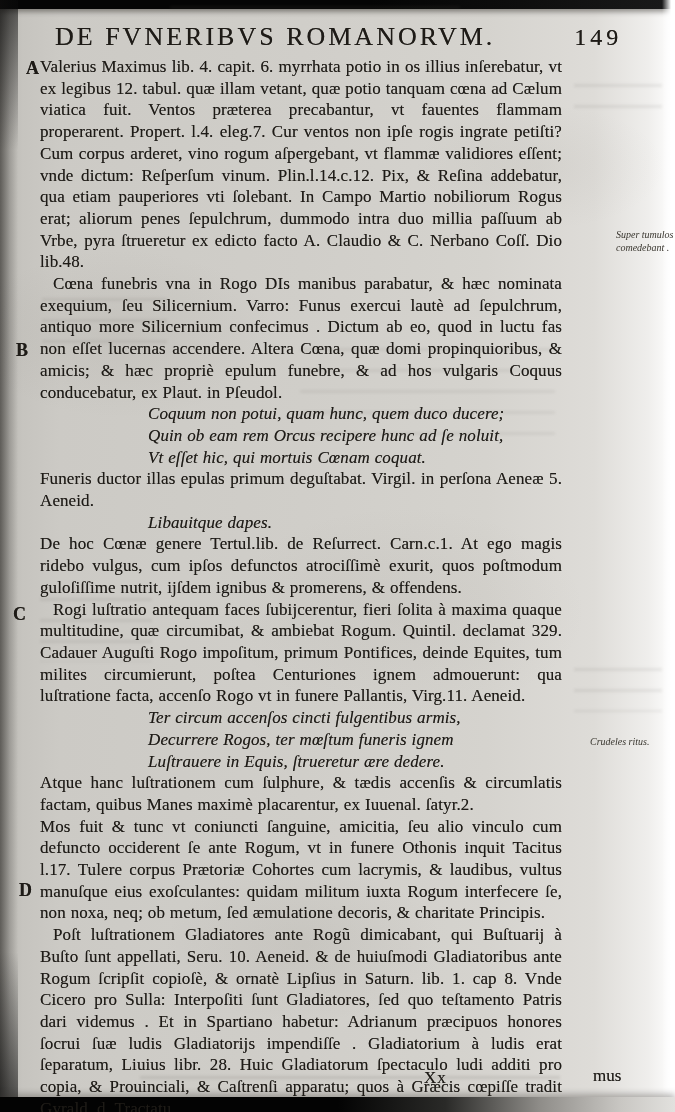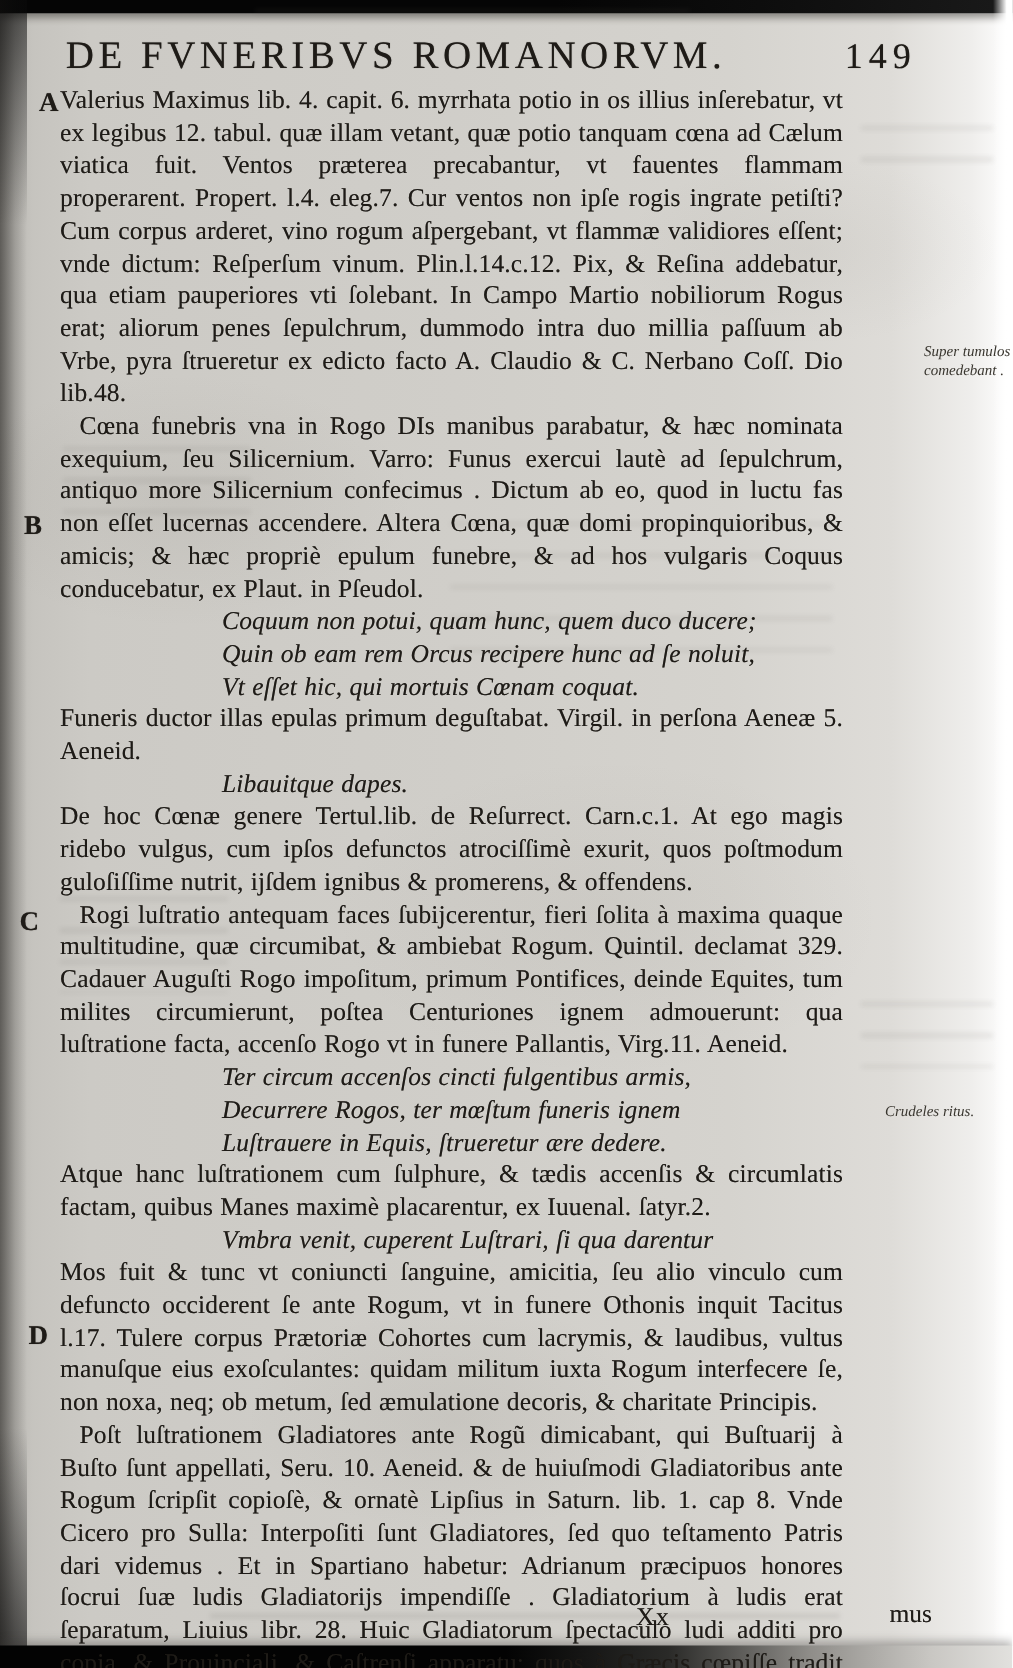--- a/index.html
+++ b/index.html
@@ -35,21 +35,21 @@
     background:linear-gradient(90deg,rgba(25,23,20,.55),rgba(25,23,20,.18) 55%,rgba(25,23,20,0) 100%);}
   #edge-left::before{content:"";position:absolute;left:0;top:0;width:18px;height:150px;
     background:linear-gradient(180deg,rgba(10,10,10,.6),rgba(10,10,10,0));}
   #edge-left::after{content:"";position:absolute;left:0;bottom:0;width:18px;height:160px;
     background:linear-gradient(0deg,rgba(10,10,10,.65),rgba(10,10,10,0));}
   #edge-right{right:0;top:0;width:13px;height:1112px;
     background:linear-gradient(90deg,rgba(255,255,255,0),#ffffff 70%);}
 
   
   #header{position:absolute;left:55px;top:22px;width:545px;
-    display:flex;justify-content:center;align-items:baseline;gap:32px;}
+    display:flex;align-items:baseline;gap:32px;}
   #running-title{font-size:26px;letter-spacing:3px;white-space:nowrap;
     text-shadow:0 0 .5px rgba(30,27,22,.7);}
   #page-number{font-size:24px;letter-spacing:4px;text-shadow:0 0 .5px rgba(30,27,22,.7);margin-left:47px;}
 
   
   #text-col{position:absolute;left:40px;top:56px;width:522px;
     font-size:17px;line-height:21.7px;letter-spacing:.1px;word-spacing:.5px;
     text-shadow:0 0 .4px rgba(30,27,22,.55);}
   .para{margin:0;text-align:justify;}
   .para.ind{text-indent:13px;}
@@ -132,21 +132,20 @@
       </div>
       <p class="para"><span>De hoc Cœnæ genere Tertul.lib. de Reſurrect. Carn.c.1. </span><span class="it">At ego magis ridebo vulgus, cum ipſos defunctos atrociſſimè exurit, quos poſtmodum guloſiſſime nutrit, ijſdem ignibus &amp; promerens, &amp; offendens.</span></p>
       <p class="para ind"><span>Rogi luſtratio antequam faces ſubijcerentur, fieri ſolita à maxima quaque multitudine, quæ circumibat, &amp; ambiebat Rogum. Quintil. declamat 329. Cadauer Auguſti Rogo impoſitum, primum Pontifices, deinde Equites, tum milites circumierunt, poſtea Centuriones ignem admouerunt: qua luſtratione facta, accenſo Rogo vt in funere Pallantis, Virg.11. Aeneid.</span></p>
       <div class="verse">
         <div class="vline">Ter circum accenſos cincti fulgentibus armis,</div>
         <div class="vline">Decurrere Rogos, ter mœſtum funeris ignem</div>
         <div class="vline">Luſtrauere in Equis, ſtrueretur ære dedere.</div>
       </div>
       <p class="para"><span>Atque hanc luſtrationem cum ſulphure, &amp; tædis accenſis &amp; circumlatis factam, quibus Manes maximè placarentur, ex Iuuenal. ſatyr.2.</span></p>
       <div class="verse">
-        <div class="vline">Vmbra venit, cuperent Luſtrari, ſi qua darentur</div>
       </div>
       <p class="para"><span>Mos fuit &amp; tunc vt coniuncti ſanguine, amicitia, ſeu alio vinculo cum defuncto occiderent ſe ante Rogum, vt in funere Othonis inquit Tacitus l.17. </span><span class="it">Tulere corpus Prætoriæ Cohortes cum lacrymis, &amp; laudibus, vultus manuſque eius exoſculantes: quidam militum iuxta Rogum interfecere ſe, non noxa, neq; ob metum, ſed æmulatione decoris, &amp; charitate Principis.</span></p>
       <p class="para ind"><span>Poſt luſtrationem Gladiatores ante Rogũ dimicabant, qui Buſtuarij à Buſto ſunt appellati, Seru. 10. Aeneid. &amp; de huiuſmodi Gladiatoribus ante Rogum ſcripſit copioſè, &amp; ornatè Lipſius in Saturn. lib. 1. cap 8. Vnde Cicero pro Sulla: </span><span class="it">Interpoſiti ſunt Gladiatores, ſed quo teſtamento Patris dari videmus</span><span> . Et in Spartiano habetur: </span><span class="it">Adrianum præcipuos honores ſocrui ſuæ ludis Gladiatorijs impendiſſe</span><span> . Gladiatorium à ludis erat ſeparatum, Liuius libr. 28. Huic Gladiatorum ſpectaculo ludi additi pro copia, &amp; Prouinciali, &amp; Caſtrenſi apparatu; quos à Græcis cœpiſſe tradit Gyrald. d. Tractatu.</span></p>
     </div>
 
   <span class="footmark" id="signature">Xx</span>
   <span class="footmark" id="catchword">mus</span>
 
 </div>
 

